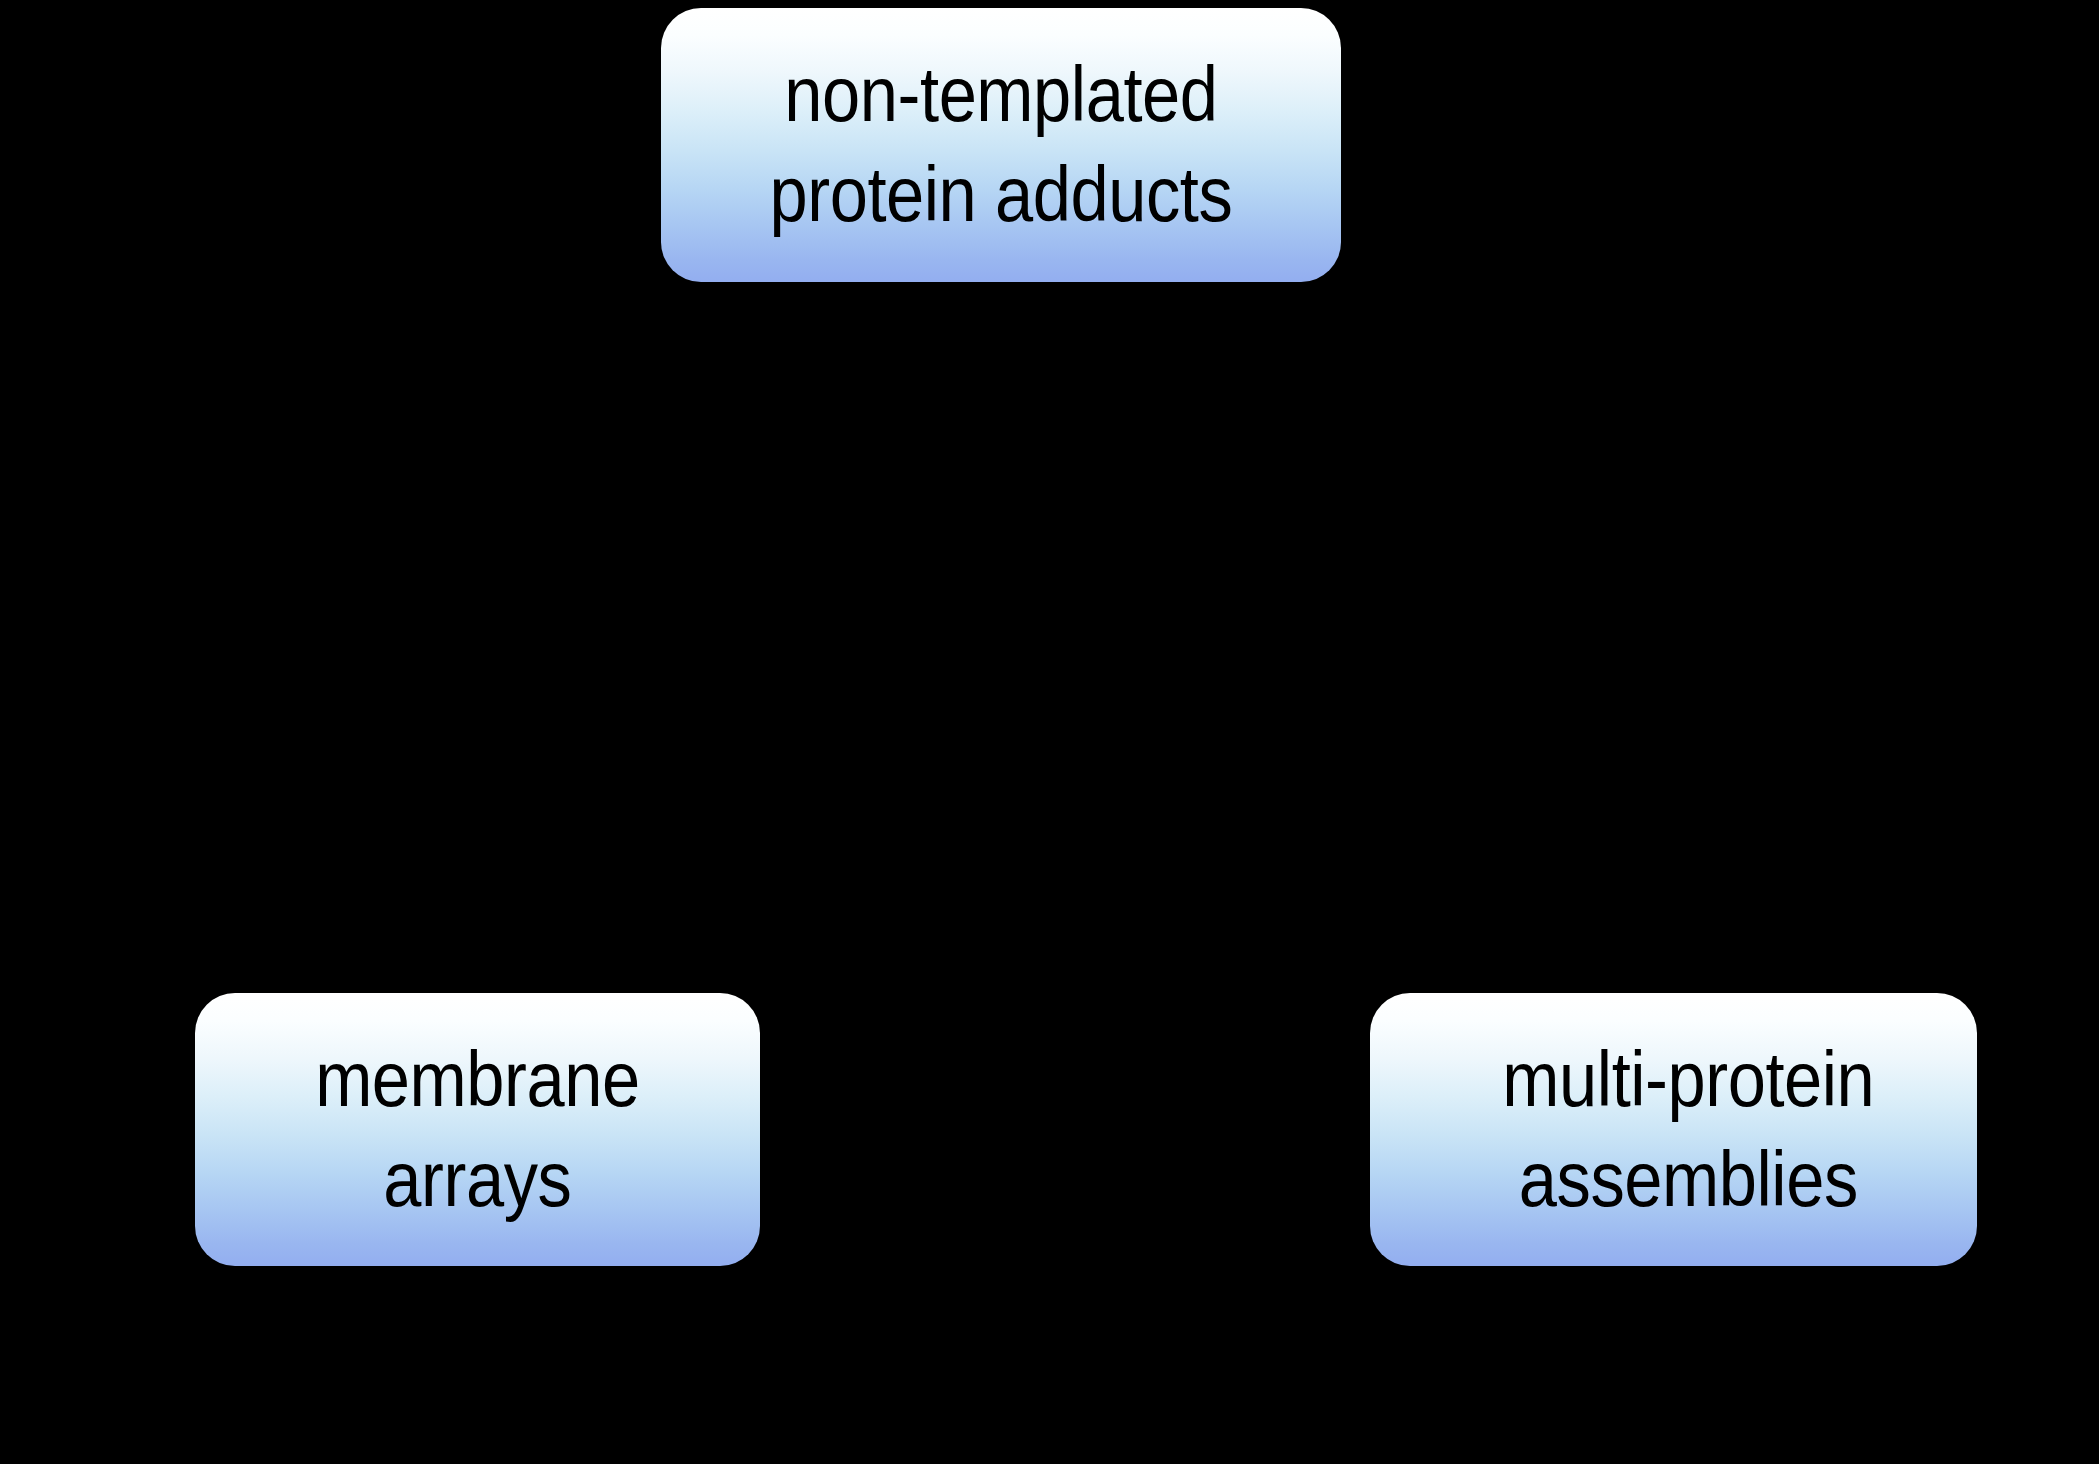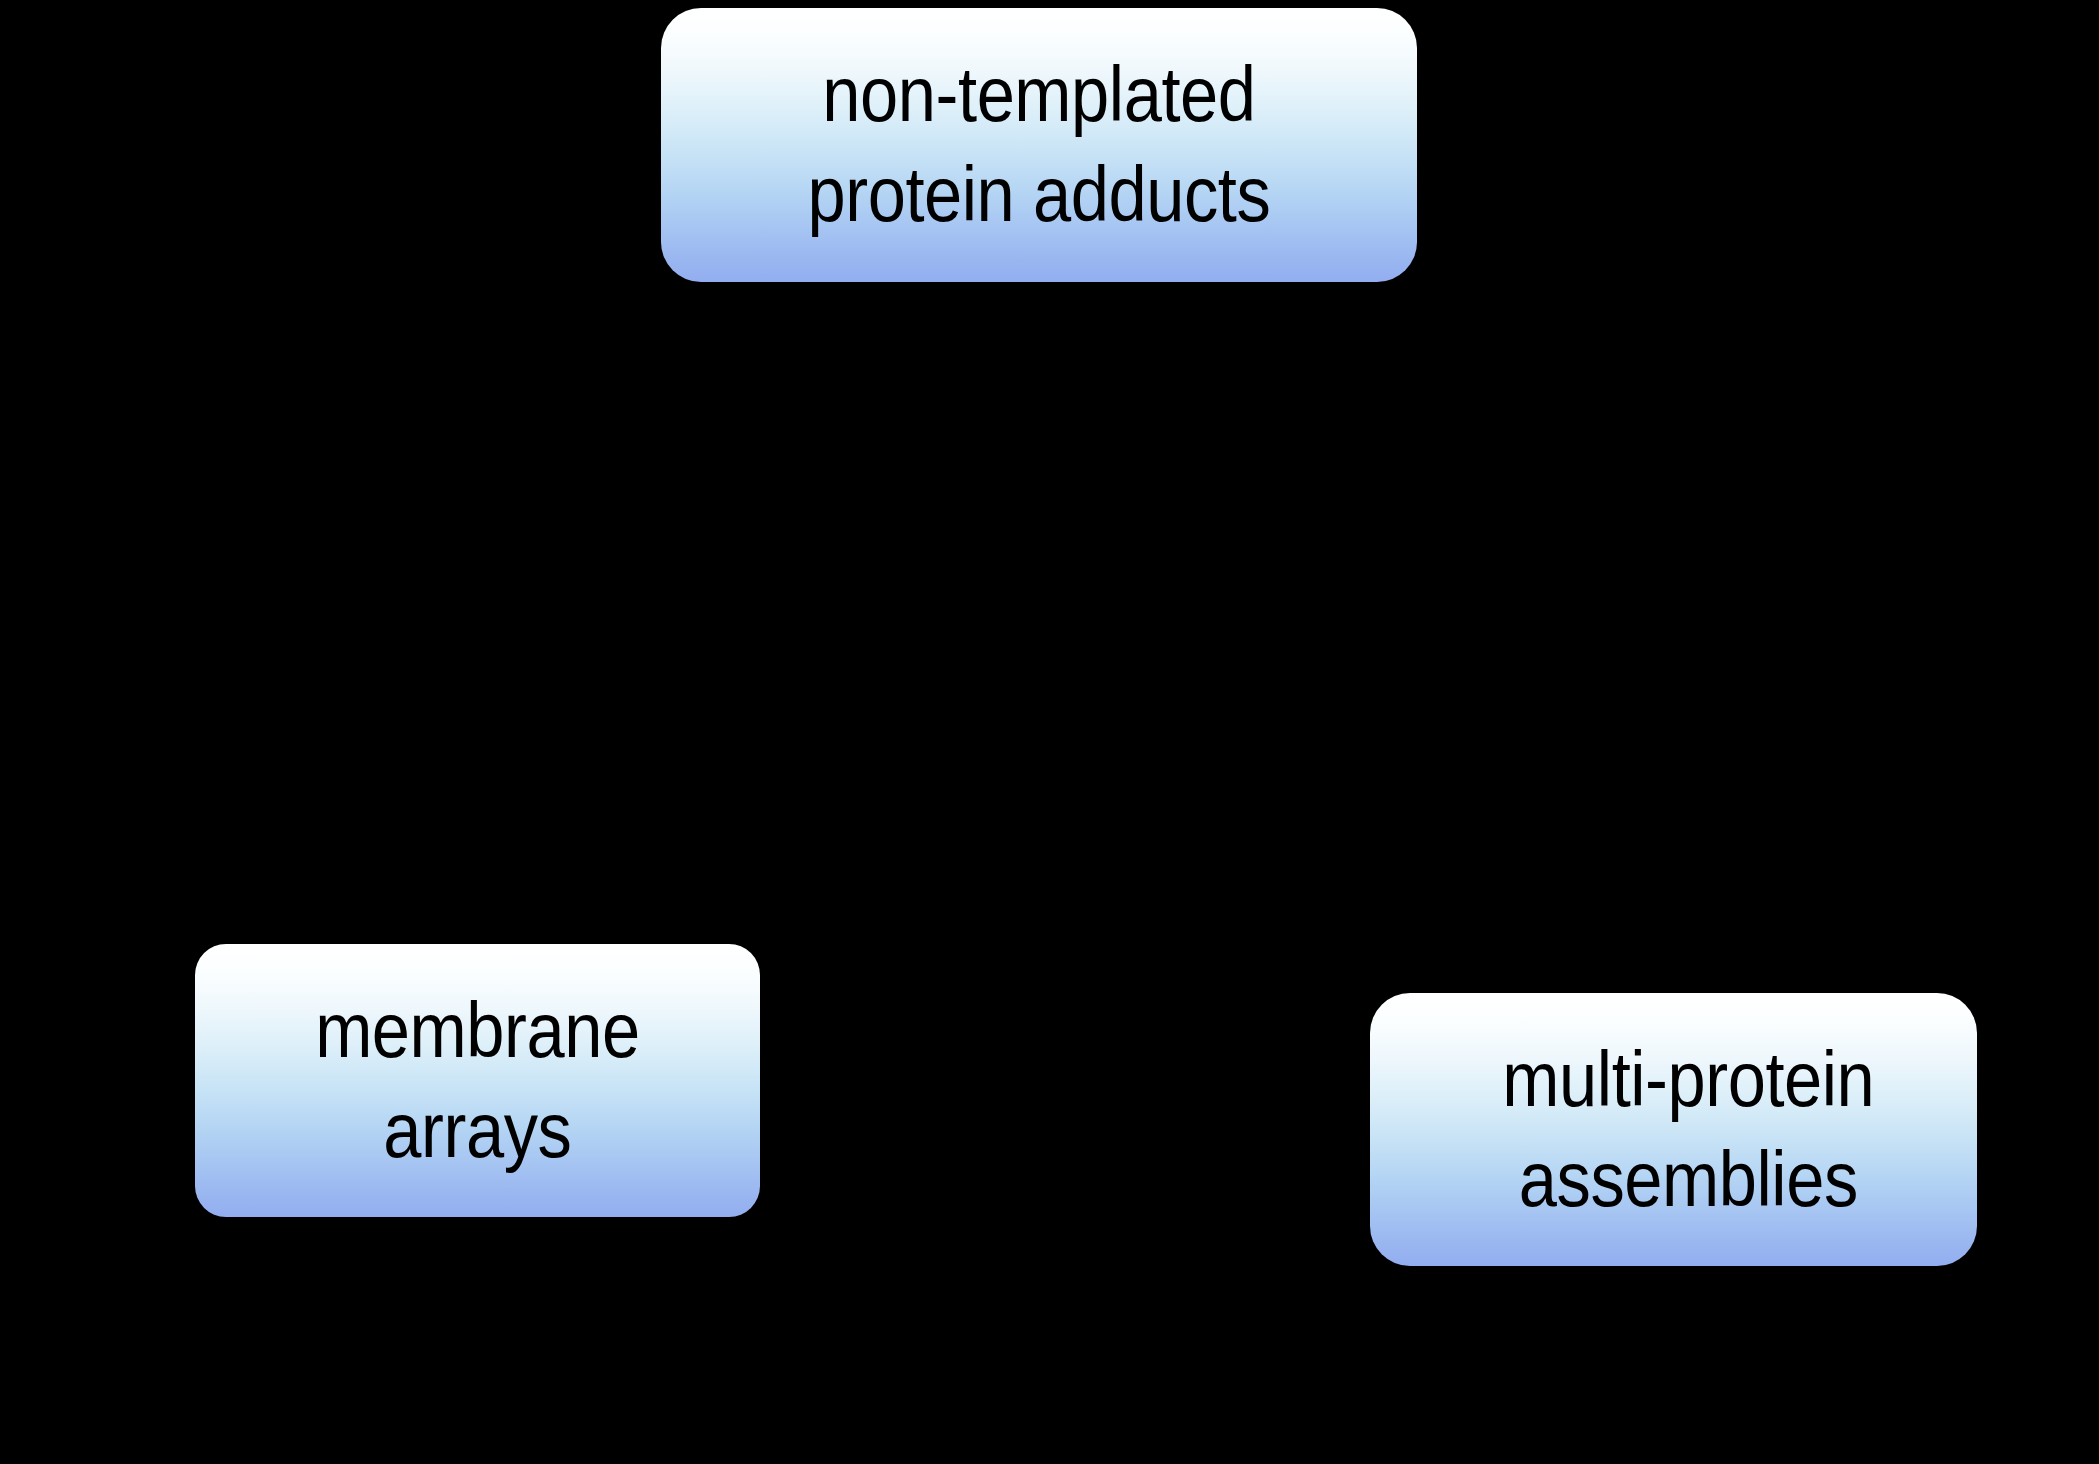--- a/index.html
+++ b/index.html
@@ -50,29 +50,28 @@
     text-align: center;
     white-space: pre-line;
     transform: scaleX(0.88);
     transform-origin: center center;
   }
 
   
   #box-top {
     left: 661px;
     top: 8px;
-    width: 756px;
+    width: 680px;
     height: 274px;
   }
   #box-bottom-left {
     left: 195px;
-    top: 944px;
+    top: 993px;
     width: 565px;
     height: 273px;
-    border-radius: 31px;
   }
   #box-bottom-right {
     left: 1370px;
     top: 993px;
     width: 607px;
     height: 273px;
     padding-left: 30px;
   }
 </style>
 </head>

